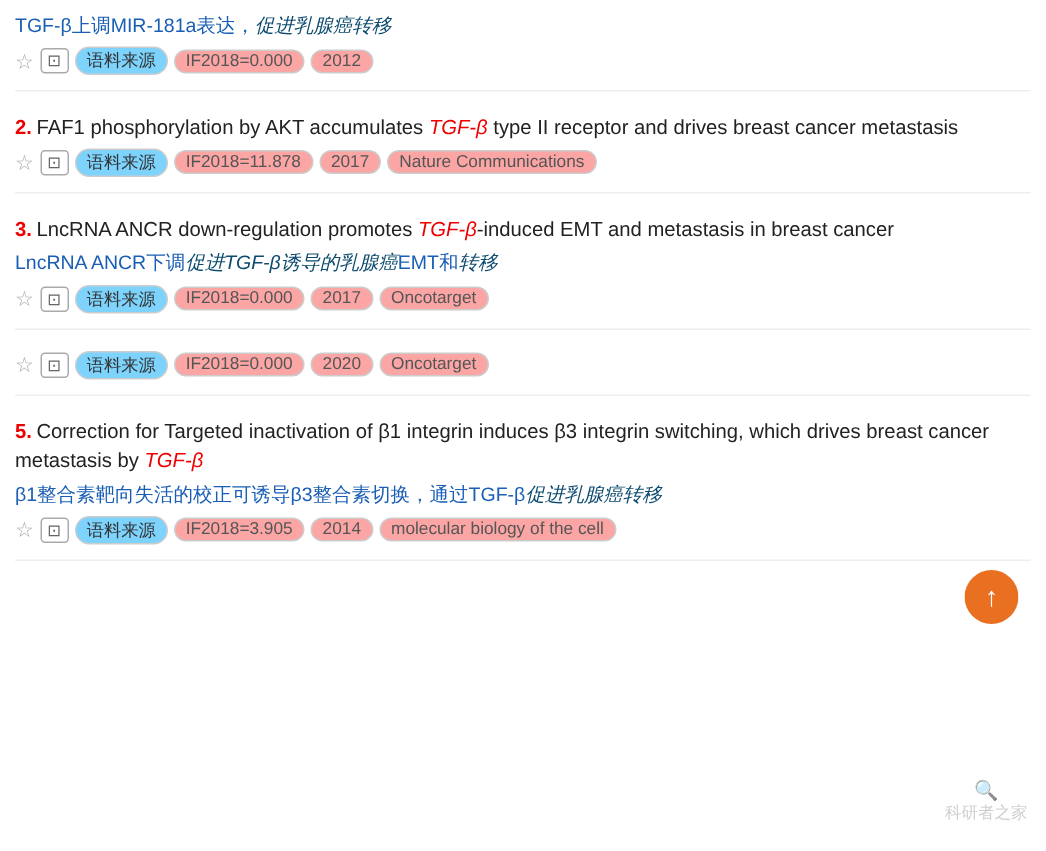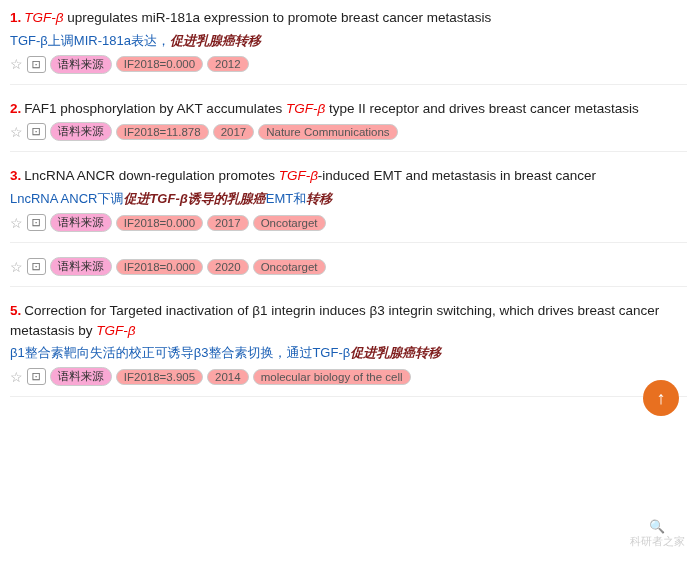--- a/index.html
+++ b/index.html
@@ -32,23 +32,22 @@
       color: #e00;
       font-style: italic;
     }
     .chinese-title {
       color: #1a5fb5;
       font-size: 13px;
       margin-bottom: 5px;
       line-height: 1.4;
     }
     .chinese-italic-red {
-      color: #7f1d1d;
+      color: #0c4a6e;
       font-style: italic;
-      font-weight: bold;
     }
     .meta-line {
       display: flex;
       align-items: center;
       flex-wrap: wrap;
       gap: 4px;
       margin-top: 3px;
     }
     .star-icon {
       color: #aaa;
@@ -65,21 +64,21 @@
     }
     .tag {
       border: 1px solid #ccc;
       border-radius: 10px;
       padding: 1px 7px;
       font-size: 11.5px;
       color: #555;
       background: #fca5a5;
     }
     .tag-source {
-      background: #f9a8d4;
+      background: #7dd3fc;
       color: #333;
     }
     .scroll-up-btn {
       position: fixed;
       right: 18px;
       top: 380px;
       width: 36px;
       height: 36px;
       background: #e87020;
       border-radius: 50%;
@@ -98,21 +97,20 @@
       font-size: 11px;
       text-align: center;
       opacity: 0.7;
     }
   </style>
 </head>
 <body>
 
 <ol class="result-list" id="result-list">
 <li class="result-item">
-      <div class="title-line"><span class="result-number">1.</span><span class="italic-red">TGF-β</span><span> upregulates miR-181a expression to promote breast cancer metastasis</span></div>
       <div class="chinese-title"><span>TGF-β上调MIR-181a表达，</span><span class="chinese-italic-red">促进乳腺癌转移</span></div>
       <div class="meta-line">
         <span class="star-icon">☆</span>
         <span class="cite-icon">⊡</span>
         <span class="tag tag-source">语料来源</span>
         <span class="tag">IF2018=0.000</span>
         <span class="tag">2012</span>
       </div>
     </li>
     <li class="result-item">

